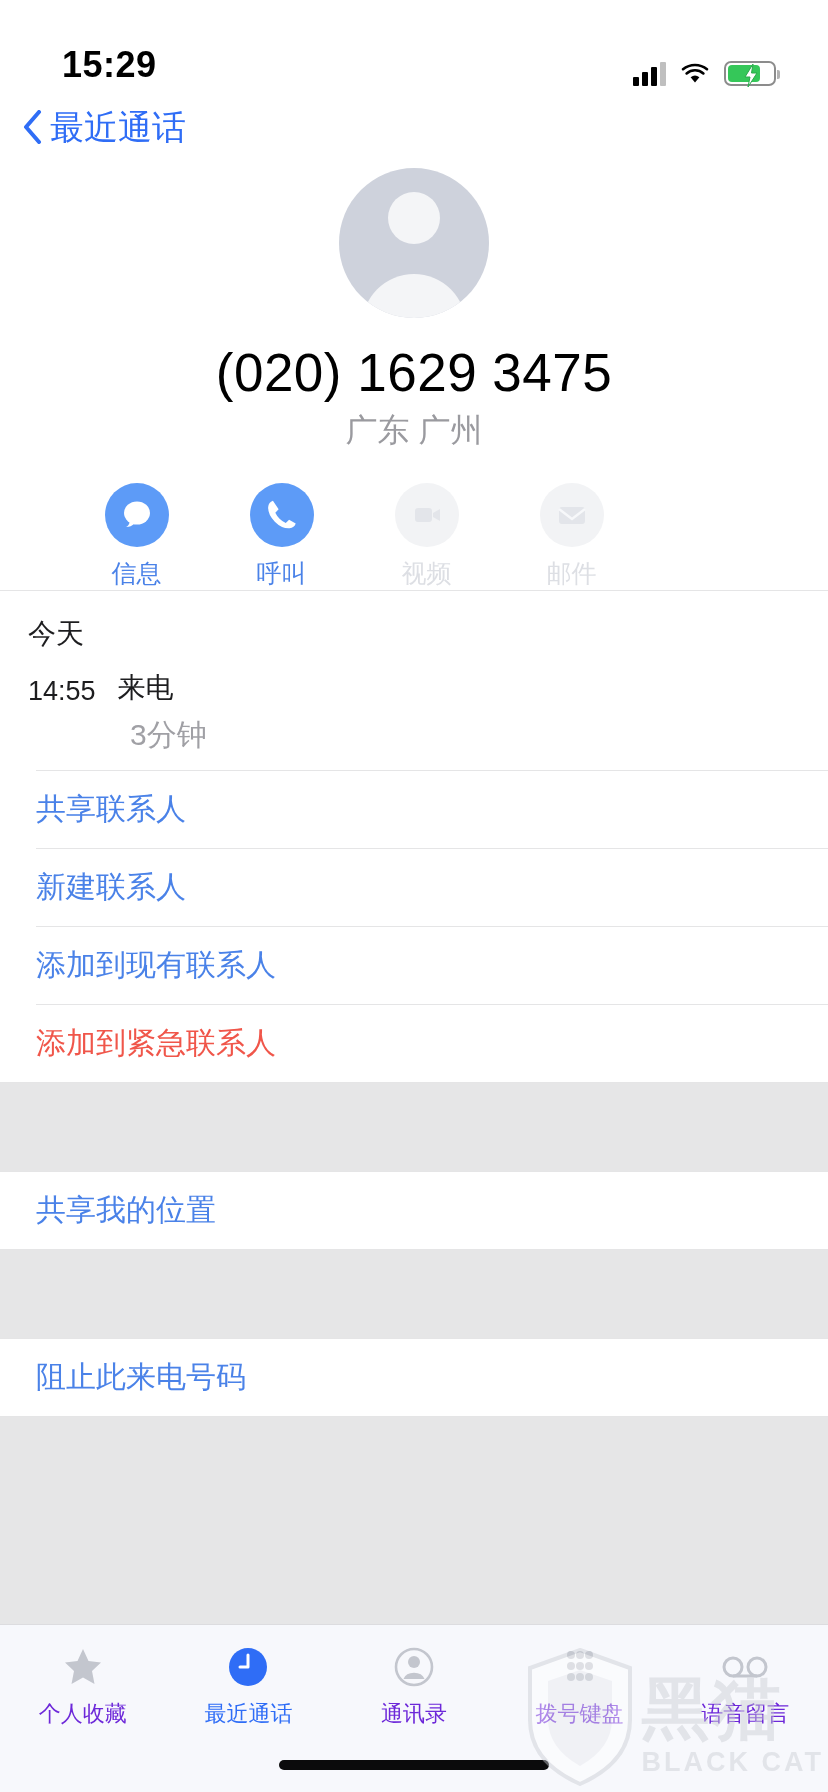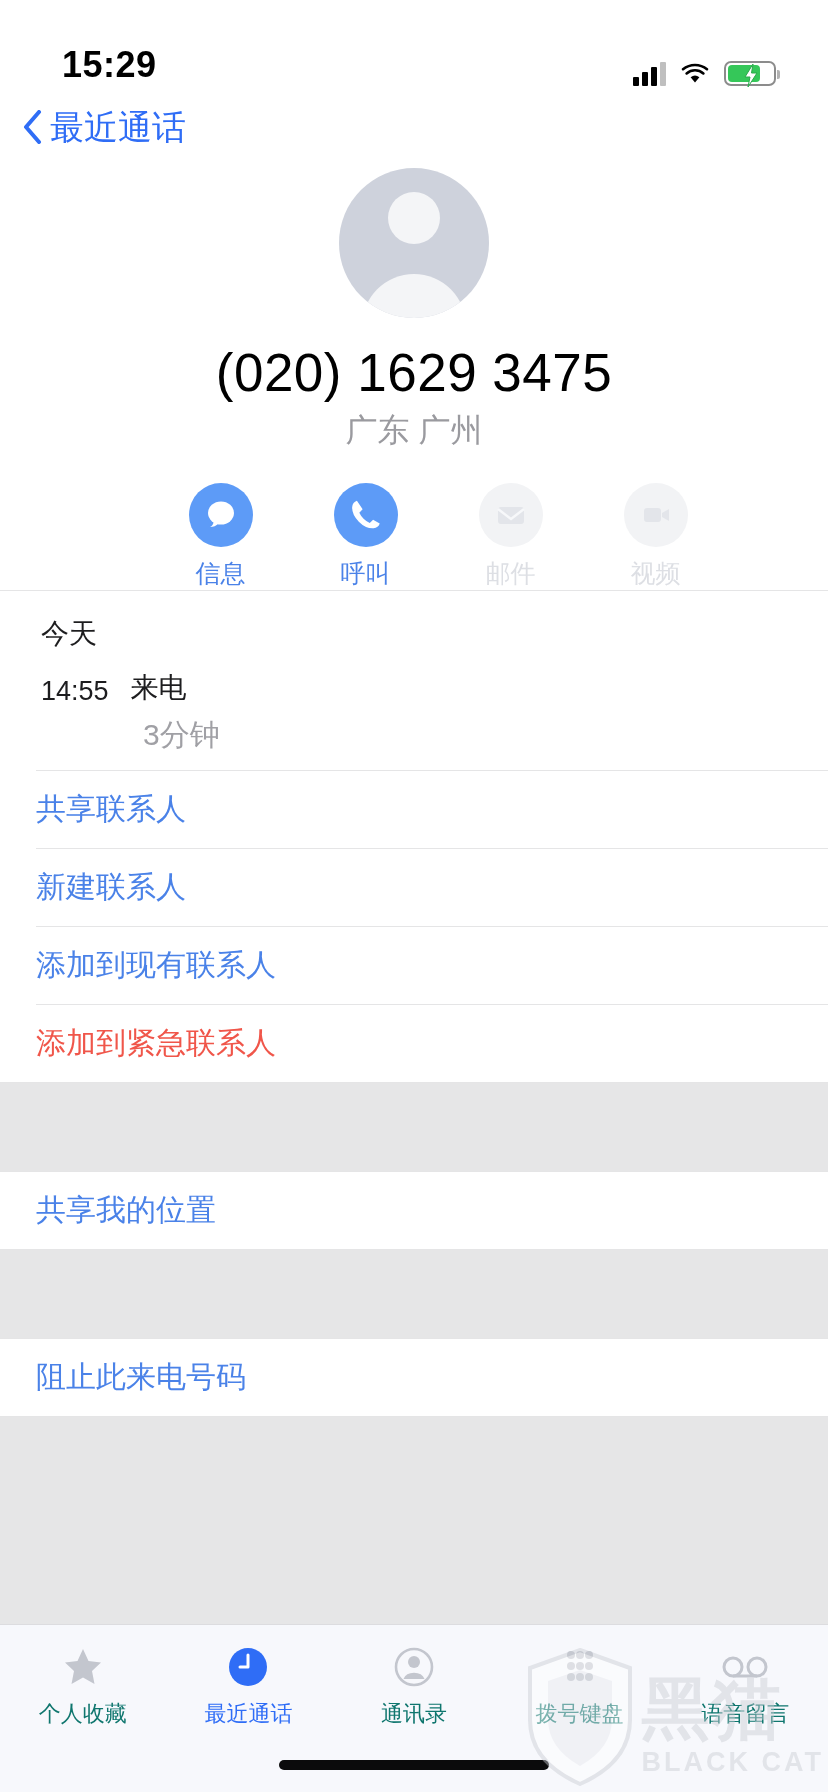--- a/index.html
+++ b/index.html
@@ -161,24 +161,24 @@
   }
   .location {
     font-size: 32px;
     color: #9a9a9f;
     margin-top: 6px;
   }
 
   
   .actions {
     display: flex;
-    justify-content: flex-end;
+    justify-content: flex-start;
     gap: 0;
     margin-top: 30px;
-    padding: 0 100px;
+    padding: 0 64px;
     box-sizing: border-box;
   }
   .action {
     width: 145px;
     text-align: center;
     cursor: pointer;
   }
   .action-circle {
     width: 64px;
     height: 64px;
@@ -208,21 +208,21 @@
     background: #d4d4d6;
     transform: scaleY(0.6);
   }
   .hairline.inset { margin-left: 36px; }
 
   .section-spacer {
     background: #e6e6e7;
   }
 
   .history-block {
-    padding: 24px 36px 14px 41px;
+    padding: 24px 36px 14px 28px;
     background: #fff;
   }
   .history-day {
     font-size: 28px;
     color: #1d1d1f;
     margin-bottom: 16px;
   }
   .history-row {
     display: flex;
     align-items: flex-end;
@@ -275,21 +275,21 @@
     cursor: pointer;
   }
   .tab-icon {
     height: 52px;
     display: flex;
     align-items: center;
     justify-content: center;
   }
   .tab-label {
     font-size: 22px;
-    color: #0f766e;
+    color: #6d28d9;
     margin-top: 6px;
   }
   .tab.active .tab-label { color: #2f6df6; }
 
   .home-indicator {
     position: absolute;
     left: 50%;
     transform: translateX(-50%);
     bottom: 22px;
     width: 270px;
@@ -392,35 +392,35 @@
           <svg width="36" height="36" viewBox="0 0 36 36">
             <path d="M11.5 5 q-4.5 1.5 -5 6.5 q-0.5 8 7 15.5 q7.5 7.5 15.5 7 q5 -0.5 6.5 -5 l-7 -4 l-3.5 3.5 q-4 -2 -6.5 -4.5 q-2.5 -2.5 -4.5 -6.5 l3.5 -3.5 Z" transform="translate(-2,-1) scale(0.95)" fill="#fff"></path>
           </svg>
         </div>
         <div class="action-label">呼叫</div>
       </div>
 
       <div class="action disabled">
         <div class="action-circle">
           <svg width="34" height="34" viewBox="0 0 34 34">
+            <rect x="5" y="10" width="17" height="14" rx="3" fill="#e3e5ea"></rect>
+            <path d="M23 15 l7 -4 v12 l-7 -4 Z" fill="#e3e5ea"></path>
+          </svg>
+        </div>
+        <div class="action-label">视频</div>
+      </div>
+
+      <div class="action disabled">
+        <div class="action-circle">
+          <svg width="34" height="34" viewBox="0 0 34 34">
             <rect x="4" y="9" width="26" height="17" rx="3" fill="#e3e5ea"></rect>
             <path d="M4 11 L17 21 L30 11" stroke="#f7f8fa" stroke-width="2.4" fill="none"></path>
           </svg>
         </div>
         <div class="action-label">邮件</div>
-      </div>
-
-      <div class="action disabled">
-        <div class="action-circle">
-          <svg width="34" height="34" viewBox="0 0 34 34">
-            <rect x="5" y="10" width="17" height="14" rx="3" fill="#e3e5ea"></rect>
-            <path d="M23 15 l7 -4 v12 l-7 -4 Z" fill="#e3e5ea"></path>
-          </svg>
-        </div>
-        <div class="action-label">视频</div>
       </div>
     </div>
   </div>
 
   <div class="hairline"></div>
 
   <div class="history-block">
     <div class="history-day">今天</div>
     <div>
       <div class="history-row">

